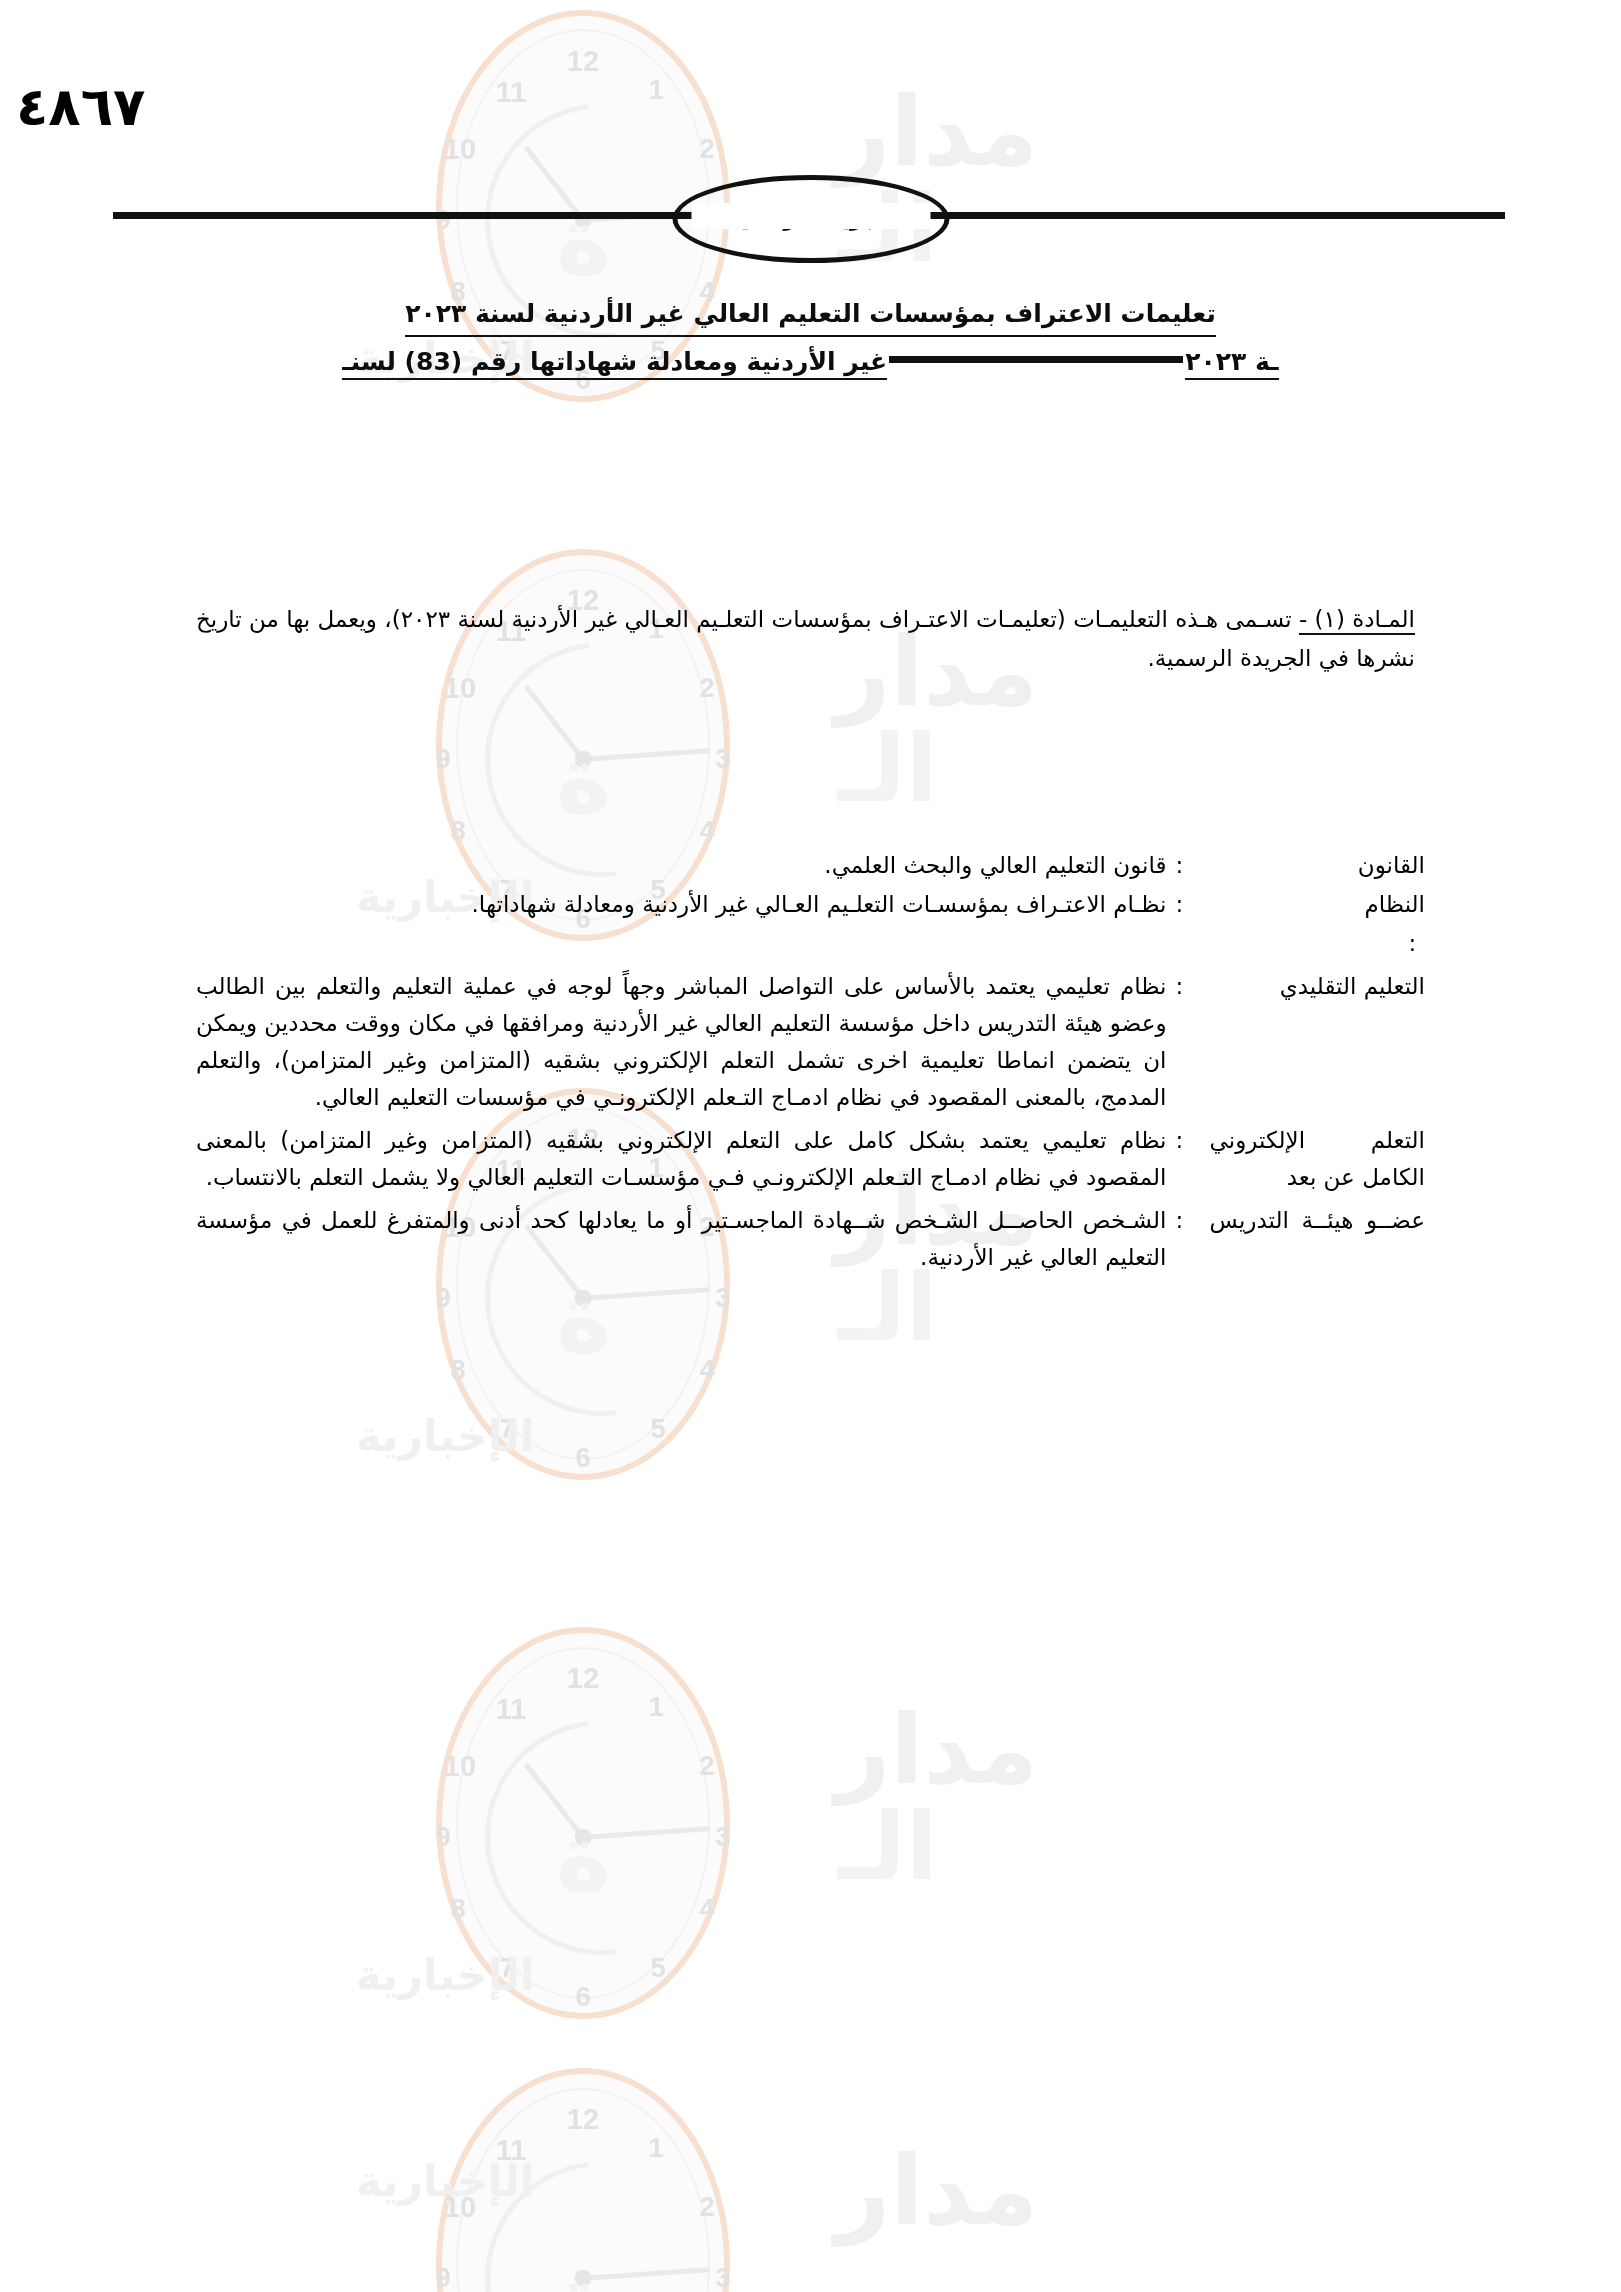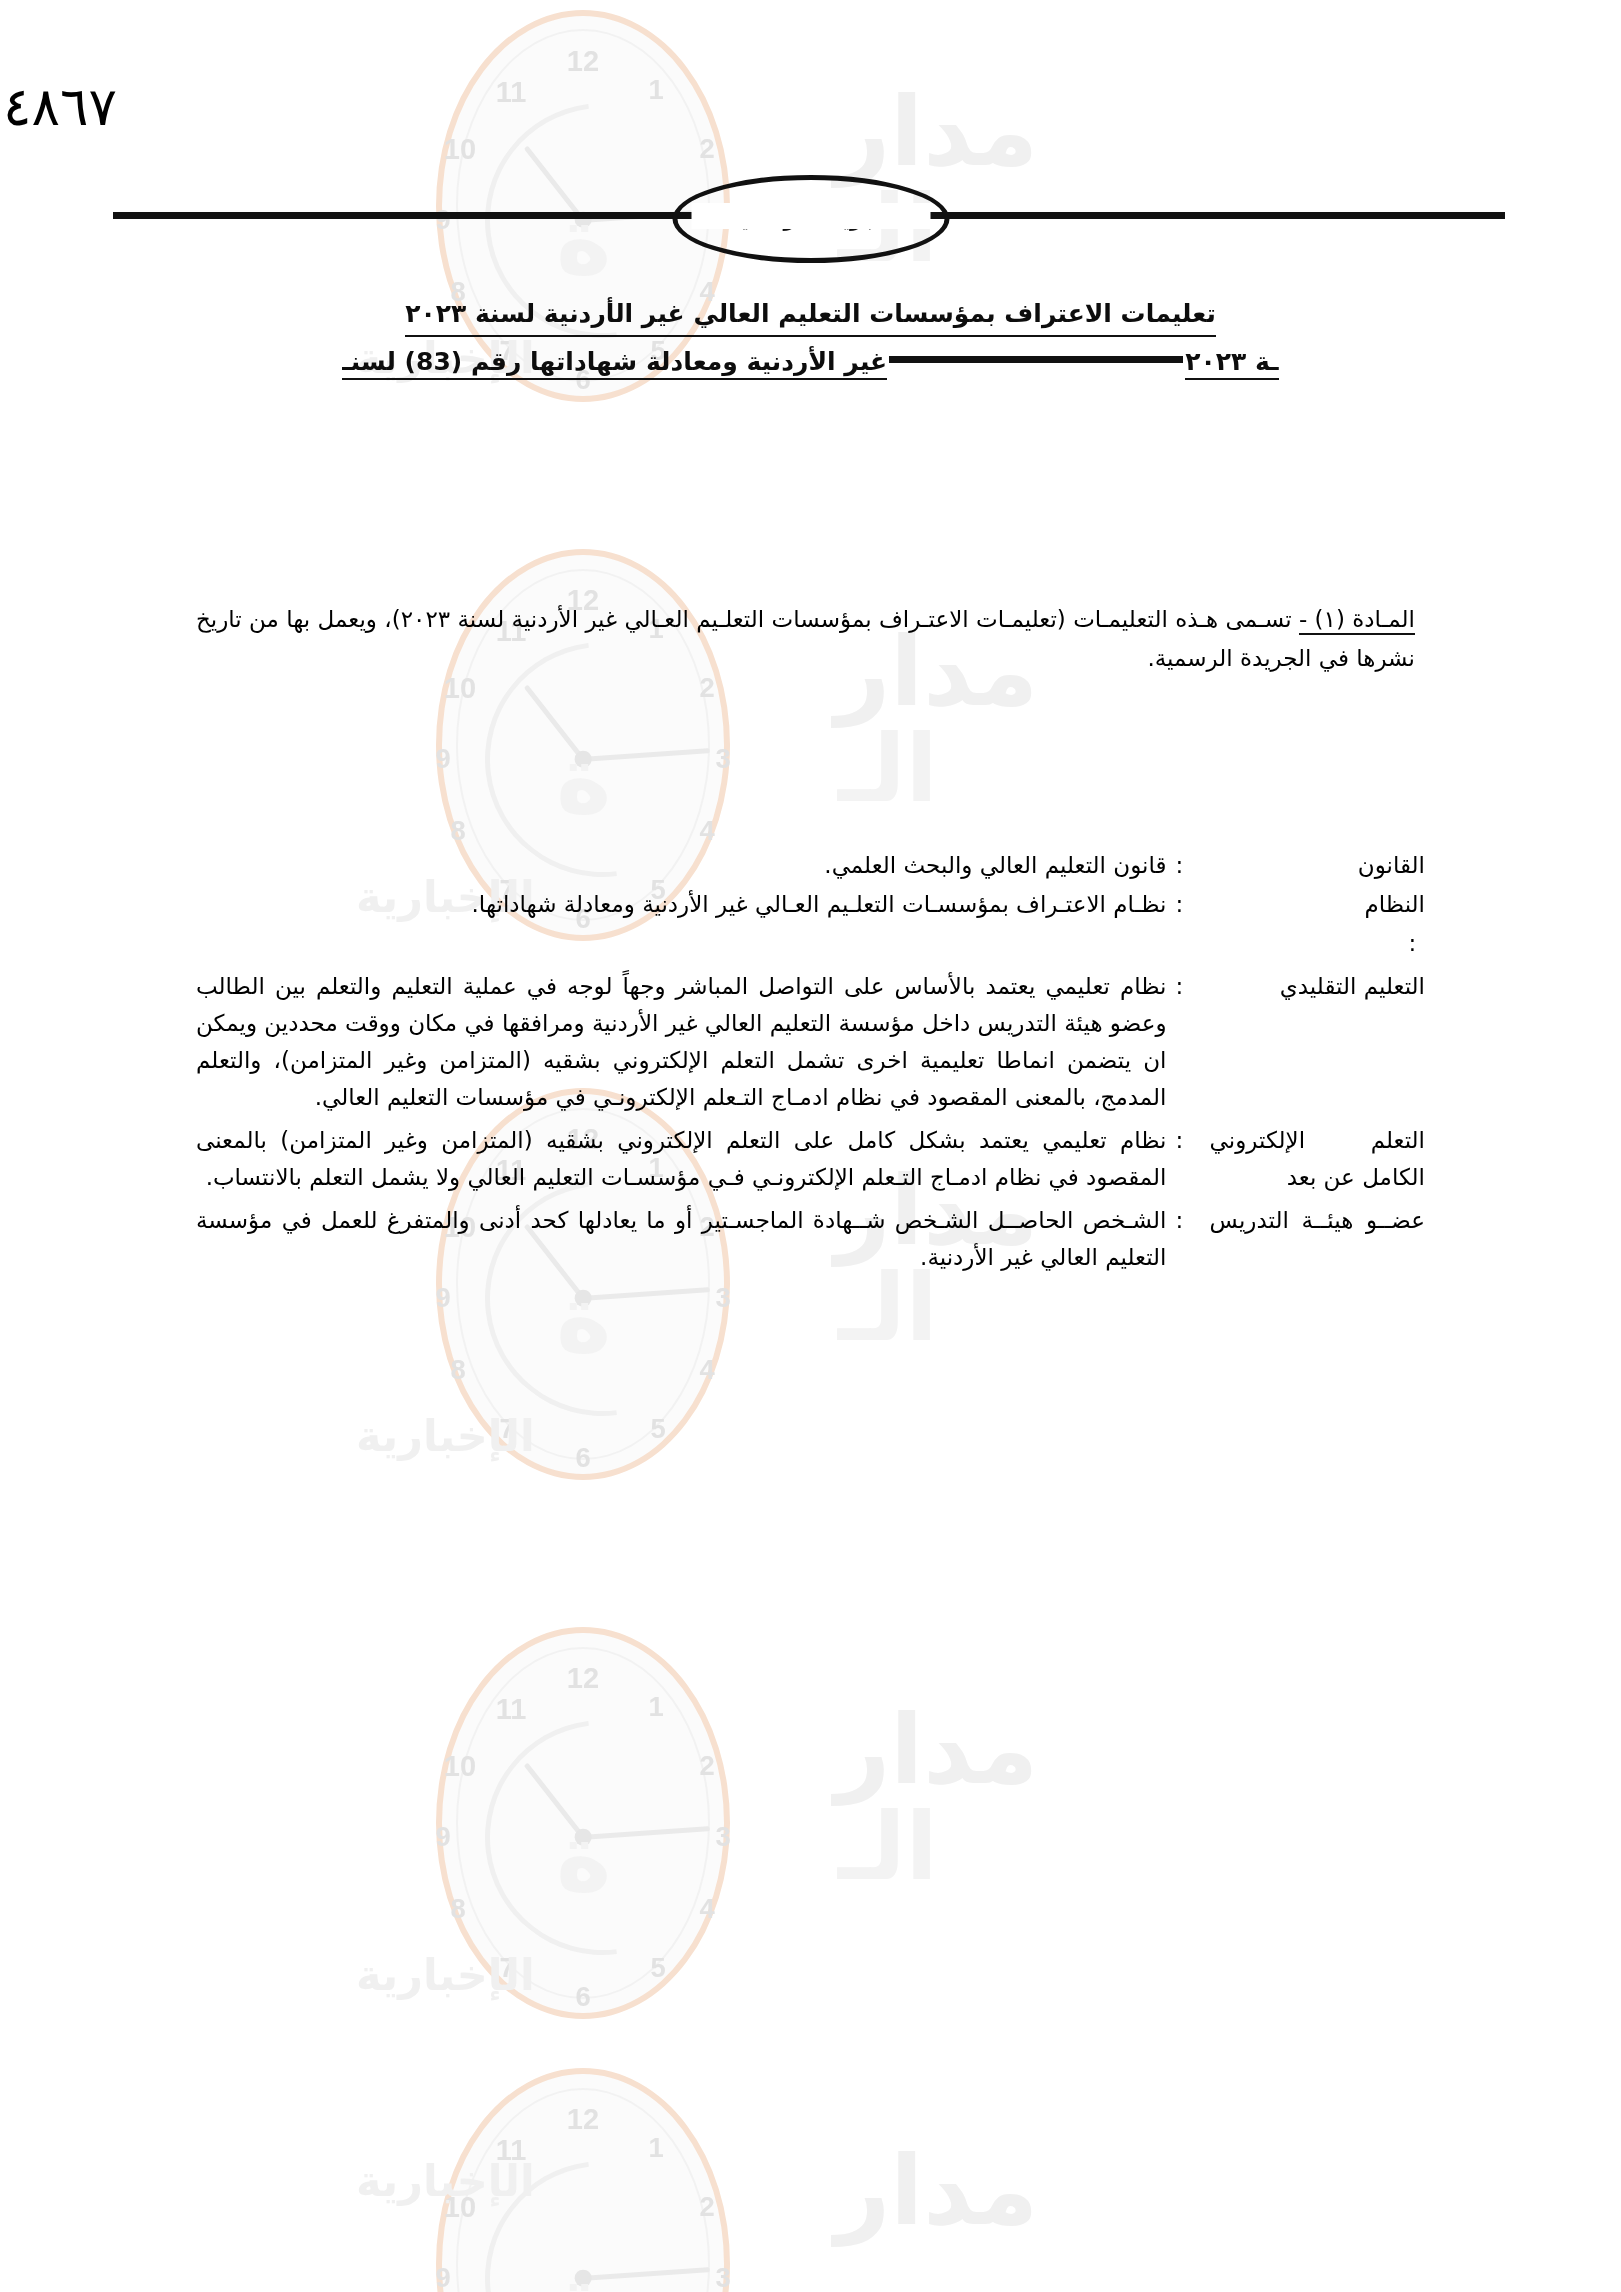--- a/index.html
+++ b/index.html
@@ -74,25 +74,25 @@
     font-weight:700;
     white-space:nowrap;
   }
 
   
   .page{ position:absolute; inset:0; z-index:2; }
 
   
   .pagenum{
     position:absolute;
-    top:76px; left:3px; right:108px;
+    top:76px; left:16px; right:108px;
     text-align:left;
     direction:ltr;
     font-family:"DejaVu Sans", sans-serif;
-    font-weight:400;
+    font-weight:700;
     font-size:53px;
     letter-spacing:2px;
   }
   .hdr-rule{
     position:absolute;
     top:212px;
     left:113px; right:116px;
     height:6.9px;
     background:#111;
   }

